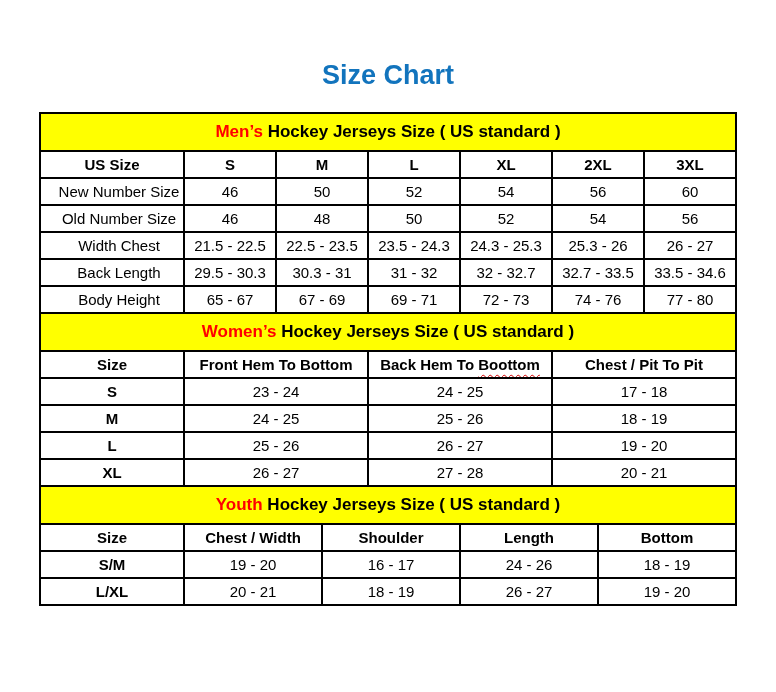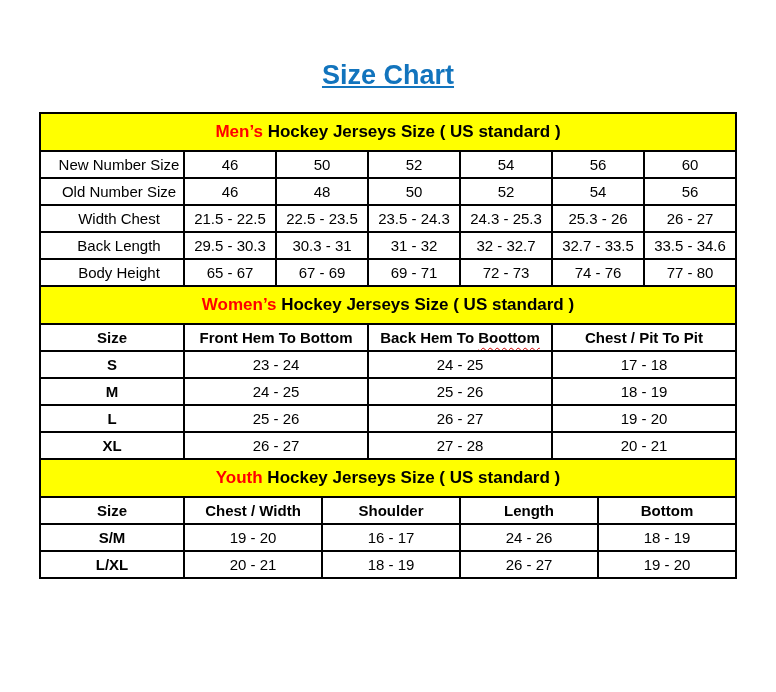--- a/index.html
+++ b/index.html
@@ -14,21 +14,20 @@
     color: #000000;
     overflow: hidden;
   }
   .title {
     text-align: center;
     font-size: 27px;
     font-weight: 700;
     color: var(--title_blue, #1274BD);
     margin: 60px 0 21px 0;
     letter-spacing: 0px;
-    text-decoration: underline;
   }
   .chart {
     width: 698px;
     margin: 12px auto;
   }
   table.size-table {
     border-collapse: collapse;
     table-layout: fixed;
     width: 698px;
   }
@@ -88,20 +87,29 @@
           <col>
           <col>
           <col>
           <col>
           <col>
         </colgroup>
         <tbody>
           <tr class="section-band">
             <td colspan="7"><span class="hl">Men’s</span><span> Hockey Jerseys Size ( US standard )</span></td>
           </tr>
+          <tr class="col-header">
+            <th>US Size</th>
+            <th>S</th>
+            <th>M</th>
+            <th>L</th>
+            <th>XL</th>
+            <th>2XL</th>
+            <th>3XL</th>
+          </tr>
           <tr class="data-row">
             <td class="row-label">New Number Size</td>
             <td>46</td>
             <td>50</td>
             <td>52</td>
             <td>54</td>
             <td>56</td>
             <td>60</td>
           </tr>
           <tr class="data-row">

